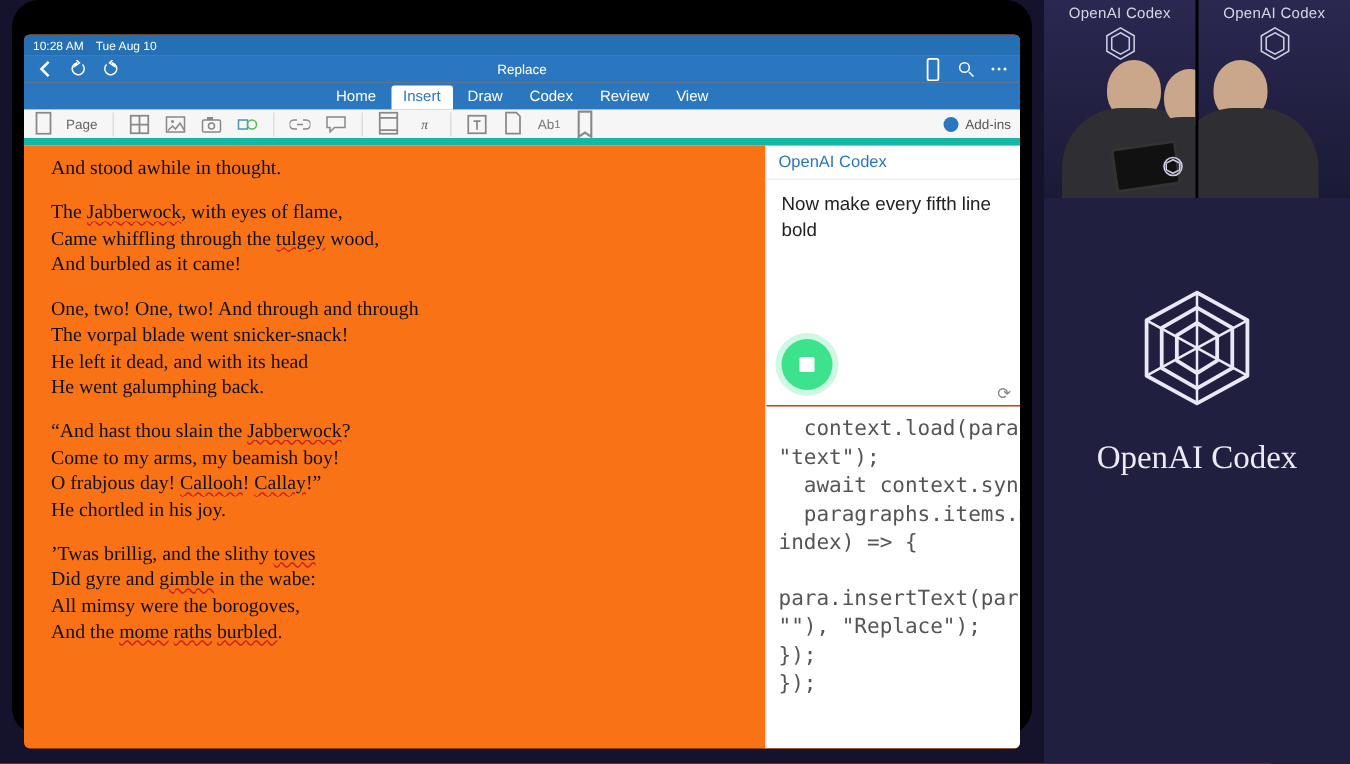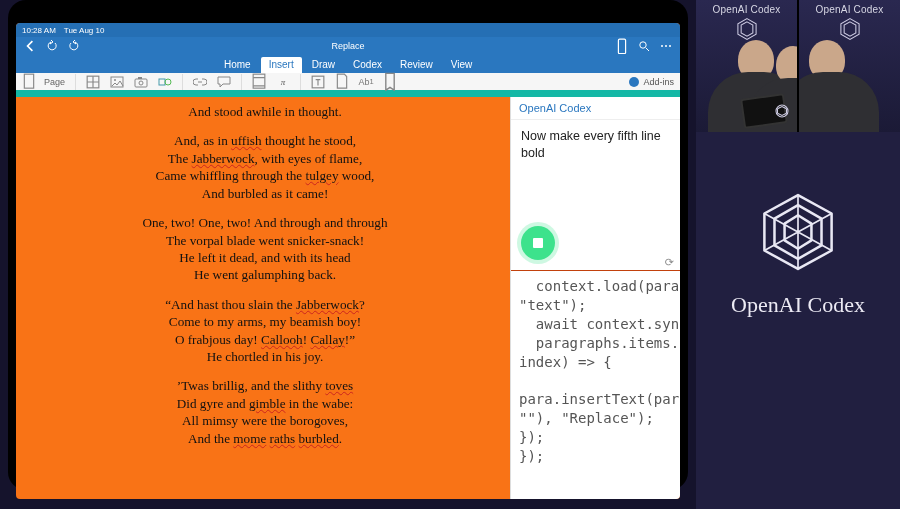--- a/index.html
+++ b/index.html
@@ -22,31 +22,31 @@
   .titlebar .icons-left { display:flex; gap:10px; padding-left:8px; }
   .titlebar .icons-right { margin-left:auto; display:flex; gap:10px; padding-right:8px; }
   .tb-ico { width:12px; height:12px; display:flex; align-items:center; justify-content:center; }
 
   
   .ribbon-tabs { height:18px; background:#2a77bf; display:flex; align-items:flex-end; padding-left:200px; gap:2px; font-size:10px; color:#fff; }
   .ribbon-tabs .tab { padding:2px 8px 3px; cursor:pointer; }
   .ribbon-tabs .tab.active { background:#fff; color:#2a77bf; border-radius:2px 2px 0 0; }
 
   
-  .ribbon { height:24px; background:#f6f6f6; border-bottom:7px solid #14b8a6; display:flex; align-items:center; padding:0 6px; gap:10px; font-size:9px; color:#666; }
+  .ribbon { height:24px; background:#f6f6f6; border-bottom:5px solid #14b8a6; display:flex; align-items:center; padding:0 6px; gap:10px; font-size:9px; color:#666; }
   .ribbon .grp { display:flex; align-items:center; gap:8px; }
   .ribbon .ico { width:14px; height:14px; display:flex; align-items:center; justify-content:center; color:#777; }
   .ribbon .sep { width:1px; height:16px; background:#ddd; }
   .ribbon .addins { margin-left:auto; display:flex; gap:4px; color:#555; }
   .addins-dot { width:10px; height:10px; border-radius:50%; background:#2a77bf; }
 
   
   .workarea { flex:1; display:flex; overflow:hidden; }
   .doc { flex:1; padding:6px 14px 10px 18px; overflow:hidden; }
-  .doc p { font-family: Georgia, 'Times New Roman', serif; font-size:13.2px; line-height:1.32; color:#111; margin:0;text-align:center; }
+  .doc p { font-family: Georgia, 'Times New Roman', serif; font-size:13.2px; line-height:1.32; color:#111; margin:0; }
   .doc p.gap { height:12px; }
   .squig { text-decoration: underline wavy rgba(200,30,30,.9); text-decoration-thickness:1px; text-underline-offset:1px; }
 
   
   .taskpane { width:170px; border-left:1px solid #ddd; display:flex; flex-direction:column; font-size:11px; background:#fff; }
   .tp-head { padding:5px 8px; color:#2a77bf; font-size:11px; border-bottom:1px solid #eee; }
   .tp-body { padding:8px 10px; color:#222; font-size:12.5px; line-height:1.35; min-height:100px; position:relative;}
   .tp-run { display:flex; align-items:center; justify-content:flex-start; padding:6px 10px 10px; }
   .run-btn { width:34px; height:34px; border-radius:50%; background:#3de28c; display:flex; align-items:center; justify-content:center; box-shadow:0 0 0 4px rgba(61,226,140,.25);}
   .run-btn .sq { width:10px; height:10px; background:#fff; border-radius:1px;}
@@ -222,21 +222,20 @@
         <div class="addins">
           <span class="addins-dot"></span>
           <span>Add-ins</span>
         </div>
       </div>
 
       <div class="workarea">
         <div class="doc">
           <p>And stood awhile in thought.</p>
           <p class="gap"></p>
-          <p><span>And, as in </span><span class="squig">uffish</span><span> thought he stood,</span></p>
           <p><span>The </span><span class="squig">Jabberwock</span><span>, with eyes of flame,</span></p>
           <p><span>Came whiffling through the </span><span class="squig">tulgey</span><span> wood,</span></p>
           <p>And burbled as it came!</p>
           <p class="gap"></p>
           <p>One, two! One, two! And through and through</p>
           <p>The vorpal blade went snicker-snack!</p>
           <p>He left it dead, and with its head</p>
           <p>He went galumphing back.</p>
           <p class="gap"></p>
           <p><span>“And hast thou slain the </span><span class="squig">Jabberwock</span><span>?</span></p>

